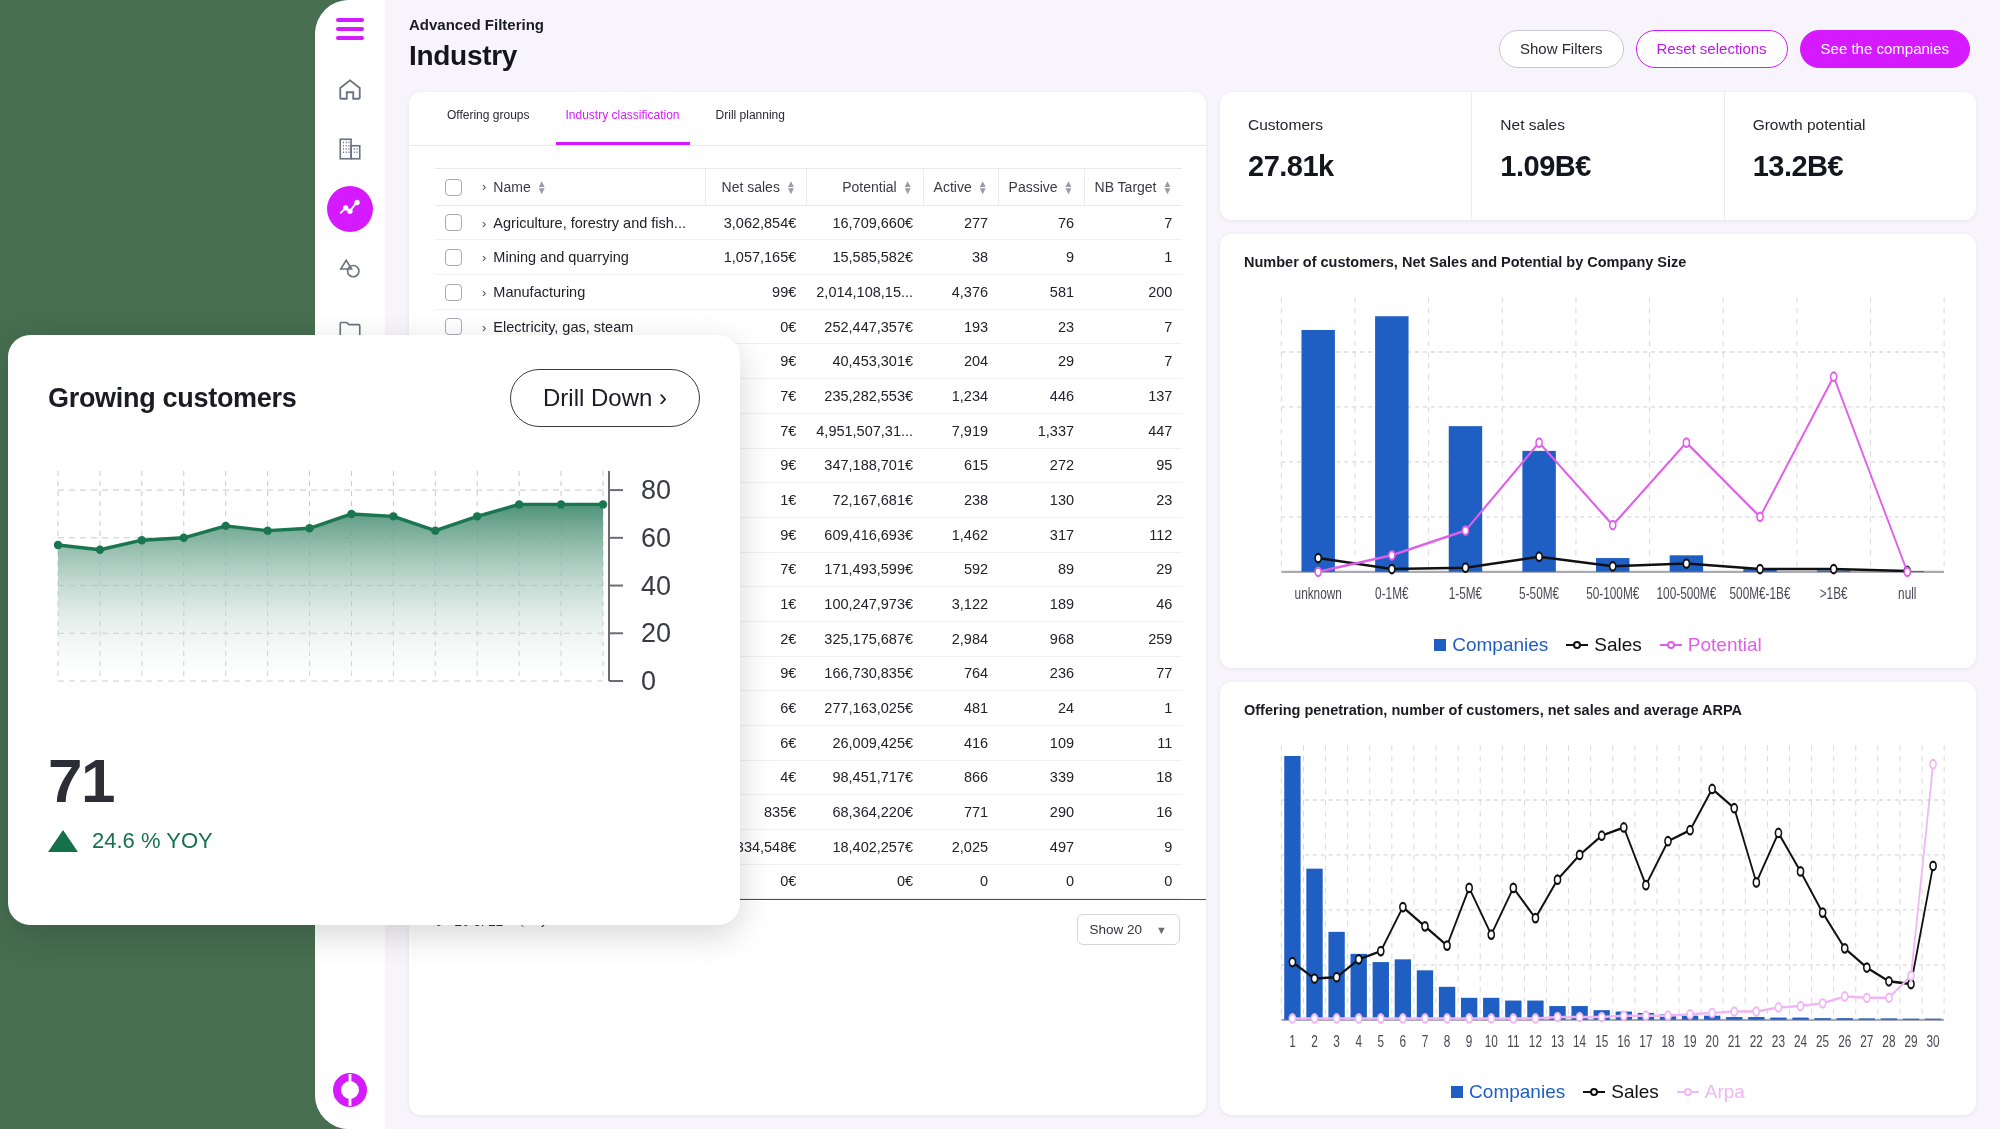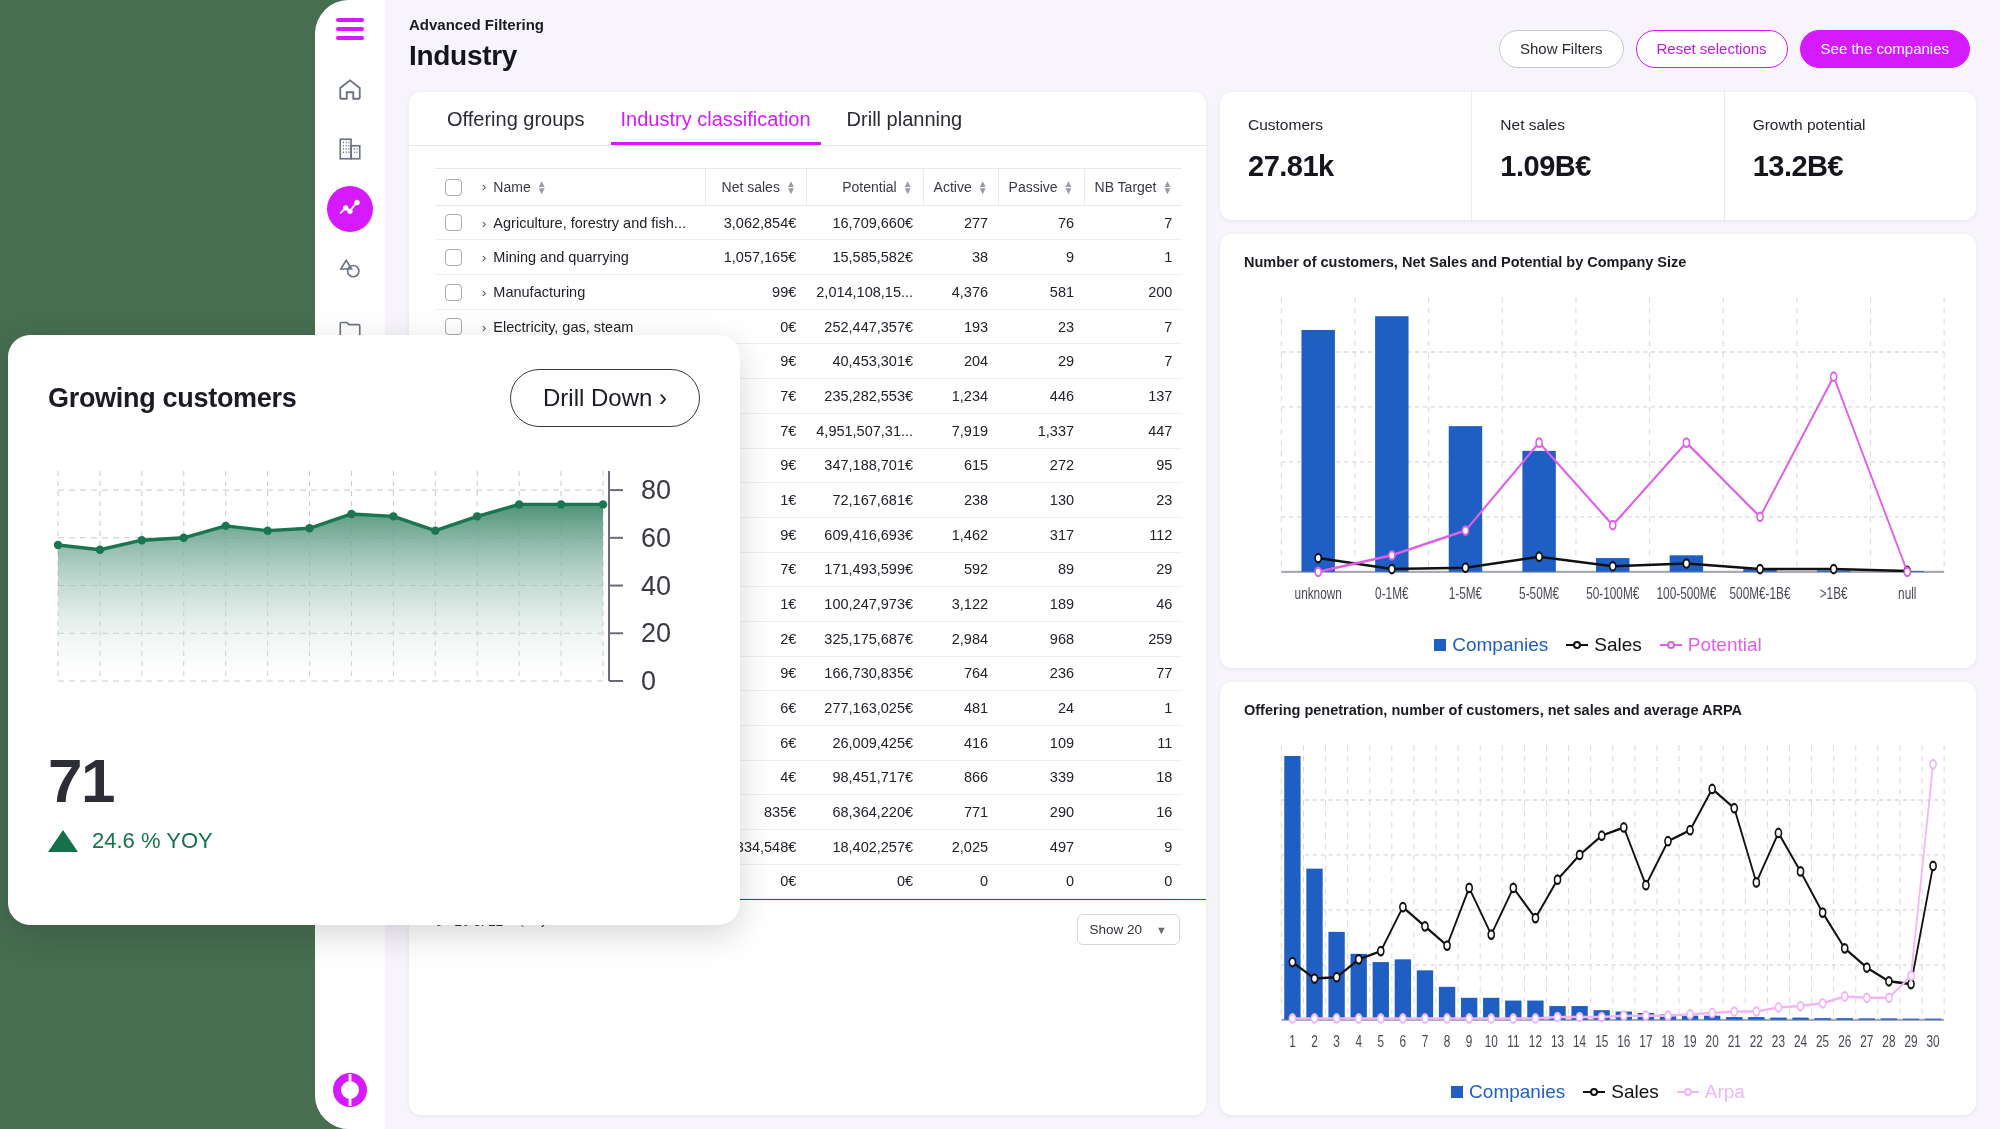--- a/index.html
+++ b/index.html
@@ -60,21 +60,21 @@
 
   
   .content { position:absolute; left: 24px; right: 24px; top: 92px; bottom: 14px; display: flex; gap: 0; }
 
   .left-panel {
     width: 797px; background: #fff; border-radius: 12px;
     box-shadow: 0 1px 4px rgba(0,0,0,.07);
     position: relative; overflow: hidden;
   }
   .tabs { display: flex; gap: 0; padding: 0 20px; border-bottom: 1px solid #e8e8ee; height: 54px;}
-  .tab { padding: 16px 18px 14px 18px; font-size: 20px; color: #2b2b33; cursor: pointer; position: relative;}
+  .tab { padding: 16px 18px 14px 18px; font-size: 12px; color: #2b2b33; cursor: pointer; position: relative;}
   .tab.active { color: #d51aff; }
   .tab.active::after { content:""; position:absolute; left:8px; right:8px; bottom:0; height: 3px; background: #d51aff; }
 
   .panel-body { padding: 22px 26px 0 26px; }
   .panel-title { font-size: 17px; font-weight: 700; color: #1b1b23; margin-bottom: 22px; }
 
   table.industries { width: 100%; border-collapse: collapse; font-size: 14.5px; color: #22222a; }
   table.industries thead th {
     font-weight: 400; color: #3a3a44; padding: 9px 10px; border-top: 1px solid #e8e8ee;
     border-bottom: 1px solid #e8e8ee; background: #fff; white-space: nowrap; font-size: 14px;

